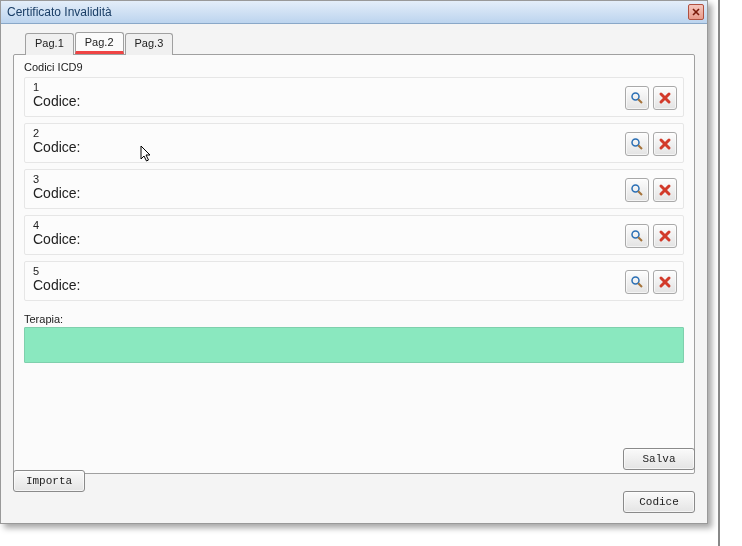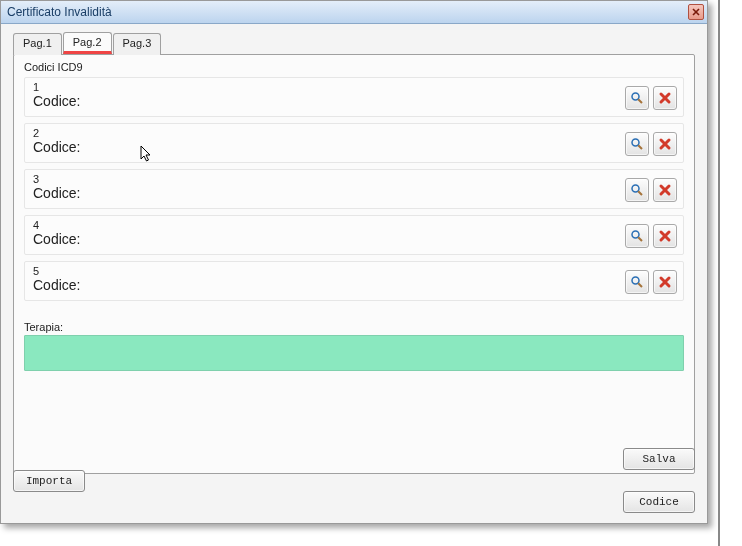--- a/index.html
+++ b/index.html
@@ -64,21 +64,21 @@
   .content {
     position: relative;
     padding: 8px 12px 10px 12px;
     height: calc(100% - 23px);
     background: #f4f4f4;
   }
   .tabs {
     display: flex;
     position: relative;
     z-index: 2;
-    margin-left: 0;
+    margin-left: 12px;
   }
   .tab {
     padding: 3px 9px 3px 9px;
     border: 1px solid #a0a0a0;
     border-bottom: none;
     border-top-left-radius: 3px;
     border-top-right-radius: 3px;
     background: #f0f0f0;
     margin-right: 1px;
     cursor: pointer;
@@ -130,21 +130,21 @@
     height: 24px;
     border: 1px solid #a9a9a9;
     border-radius: 3px;
     background: linear-gradient(#fdfdfd, #e3e3e3);
     display: flex;
     align-items: center;
     justify-content: center;
     cursor: pointer;
     box-shadow: inset 0 0 0 1px rgba(255,255,255,0.6);
   }
-  .terapia-row { margin-top: 20px; }
+  .terapia-row { margin-top: 12px; }
   .terapia-label { font-size: 11px; color: #222; margin-bottom: 2px; display:block; }
   .terapia-input {
     width: 100%;
     height: 36px;
     background: #8ae8bf;
     border: 1px solid #7fd0ad;
     border-radius: 1px;
     padding: 4px;
     font-family: inherit;
     font-size: 11px;

